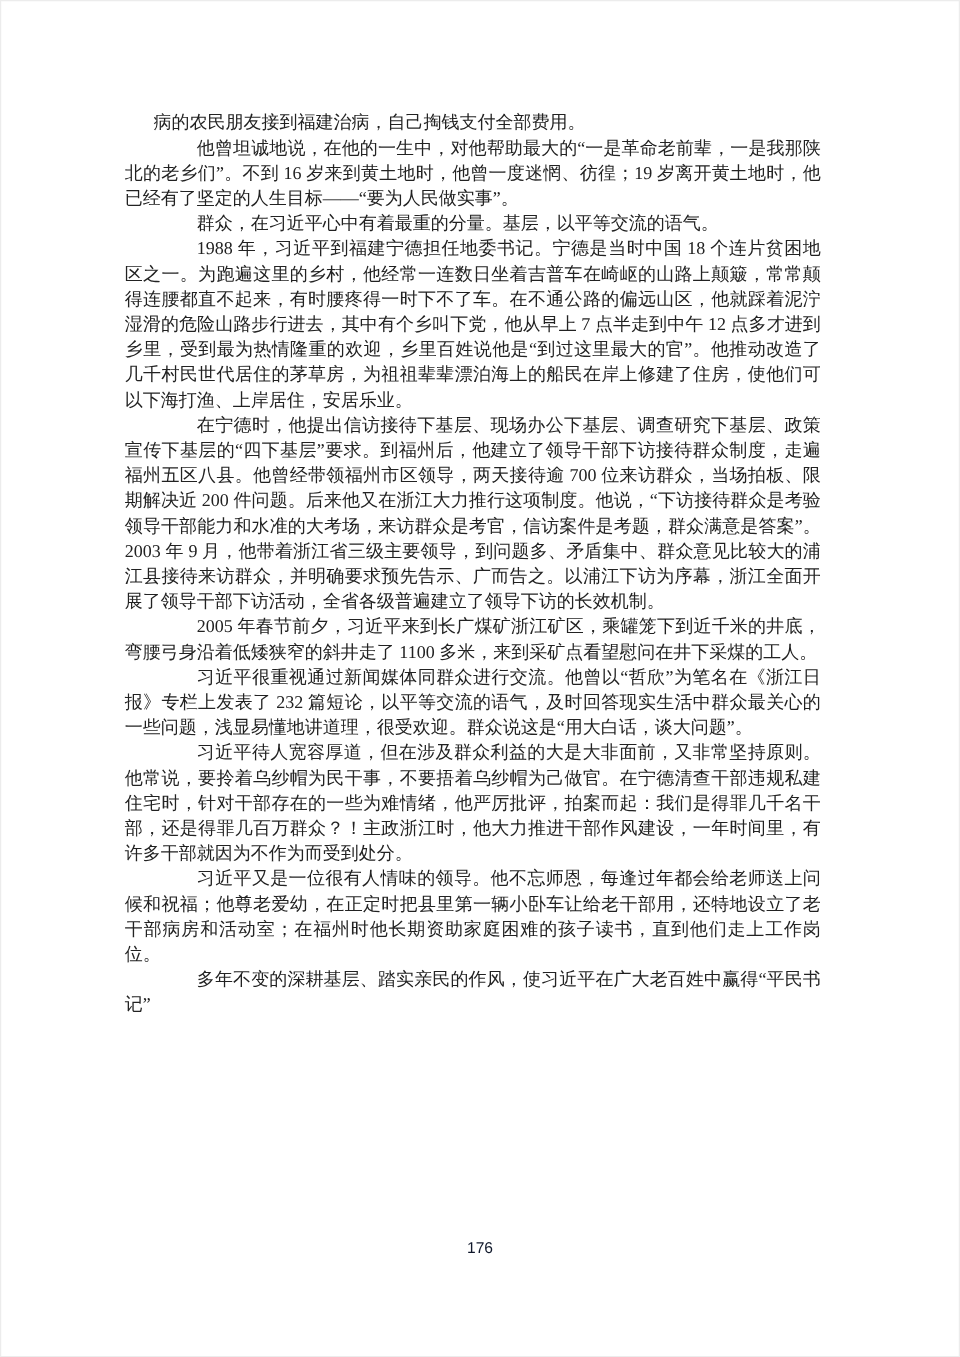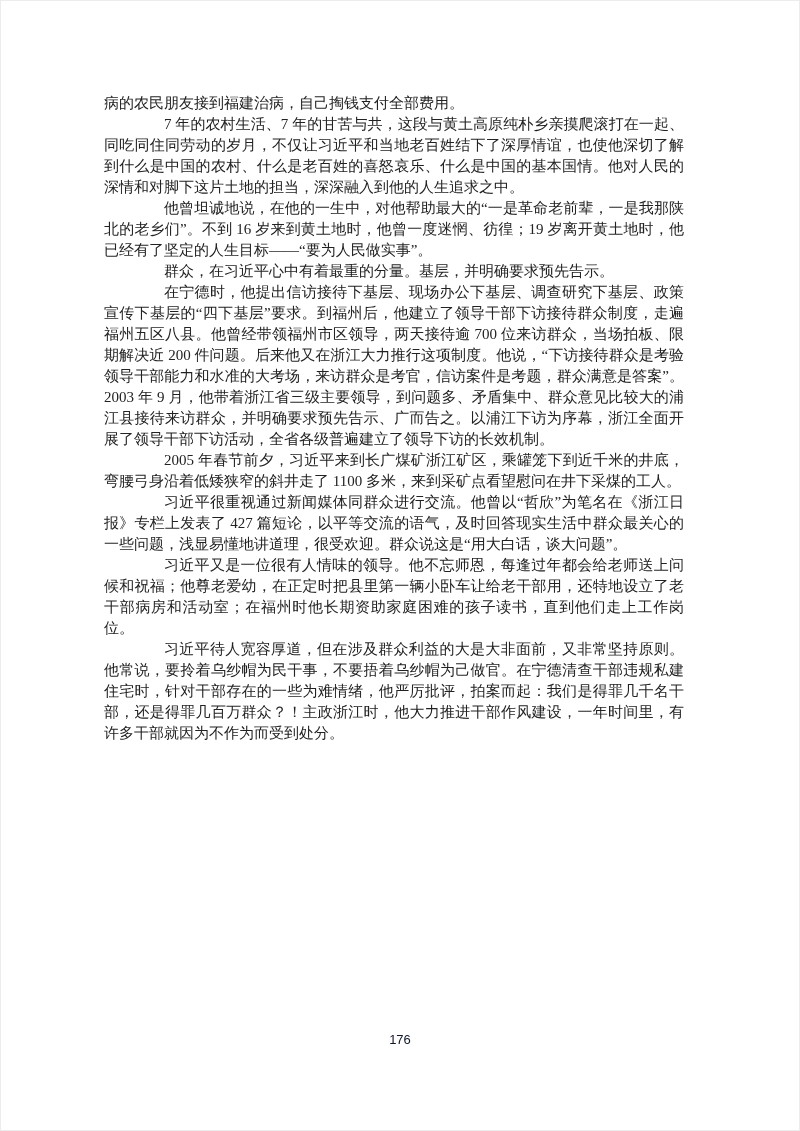--- a/index.html
+++ b/index.html
@@ -31,41 +31,43 @@
     text-align: justify;
     word-break: break-all;
   }
   .para {
     margin: 0;
     padding: 0;
     text-indent: 60px;
   }
   .para.no-indent {
     text-indent: 0;
+    margin-left: 24px;
   }
   .page-number {
     position: absolute;
     top: 1032px;
     left: 0;
     width: 100%;
     text-align: center;
     font-family: Liberation Sans, sans-serif;
     font-size: 13px;
     color: #0f172a;
   }
 </style>
 </head>
 <body>
 
 <div class="page">
   <div class="text-block">
     <p class="para no-indent">病的农民朋友接到福建治病，自己掏钱支付全部费用。</p>
-    <p class="para">7 年的农村生活、7 年的甘苦与共，这段与黄土高原纯朴乡亲摸爬滚打在一起、同吃同住同劳动的岁月，不仅让习近平和当地老百姓结下了深厚情谊，也使他深切了解到什么是中国的农村、什么是老百姓的喜怒哀乐、什么是中国的基本国情。他对人民的深情和对脚下这片土地的担当，深深融入到他的人生追求之中。</p>
     <p class="para">他曾坦诚地说，在他的一生中，对他帮助最大的“一是革命老前辈，一是我那陕北的老乡们”。不到 16 岁来到黄土地时，他曾一度迷惘、彷徨；19 岁离开黄土地时，他已经有了坚定的人生目标——“要为人民做实事”。</p>
-    <p class="para">群众，在习近平心中有着最重的分量。基层，并明确要求预先告示。</p>
+    <p class="para">群众，在习近平心中有着最重的分量。基层，以平等交流的语气。</p>
+    <p class="para">1988 年，习近平到福建宁德担任地委书记。宁德是当时中国 18 个连片贫困地区之一。为跑遍这里的乡村，他经常一连数日坐着吉普车在崎岖的山路上颠簸，常常颠得连腰都直不起来，有时腰疼得一时下不了车。在不通公路的偏远山区，他就踩着泥泞湿滑的危险山路步行进去，其中有个乡叫下党，他从早上 7 点半走到中午 12 点多才进到乡里，受到最为热情隆重的欢迎，乡里百姓说他是“到过这里最大的官”。他推动改造了几千村民世代居住的茅草房，为祖祖辈辈漂泊海上的船民在岸上修建了住房，使他们可以下海打渔、上岸居住，安居乐业。</p>
     <p class="para">在宁德时，他提出信访接待下基层、现场办公下基层、调查研究下基层、政策宣传下基层的“四下基层”要求。到福州后，他建立了领导干部下访接待群众制度，走遍福州五区八县。他曾经带领福州市区领导，两天接待逾 700 位来访群众，当场拍板、限期解决近 200 件问题。后来他又在浙江大力推行这项制度。他说，“下访接待群众是考验领导干部能力和水准的大考场，来访群众是考官，信访案件是考题，群众满意是答案”。2003 年 9 月，他带着浙江省三级主要领导，到问题多、矛盾集中、群众意见比较大的浦江县接待来访群众，并明确要求预先告示、广而告之。以浦江下访为序幕，浙江全面开展了领导干部下访活动，全省各级普遍建立了领导下访的长效机制。</p>
     <p class="para">2005 年春节前夕，习近平来到长广煤矿浙江矿区，乘罐笼下到近千米的井底，弯腰弓身沿着低矮狭窄的斜井走了 1100 多米，来到采矿点看望慰问在井下采煤的工人。</p>
-    <p class="para">习近平很重视通过新闻媒体同群众进行交流。他曾以“哲欣”为笔名在《浙江日报》专栏上发表了 427 篇短论，以平等交流的语气，及时回答现实生活中群众最关心的一些问题，浅显易懂地讲道理，很受欢迎。群众说这是“用大白话，谈大问题”。</p>
+    <p class="para">习近平很重视通过新闻媒体同群众进行交流。他曾以“哲欣”为笔名在《浙江日报》专栏上发表了 232 篇短论，以平等交流的语气，及时回答现实生活中群众最关心的一些问题，浅显易懂地讲道理，很受欢迎。群众说这是“用大白话，谈大问题”。</p>
+    <p class="para">习近平待人宽容厚道，但在涉及群众利益的大是大非面前，又非常坚持原则。他常说，要拎着乌纱帽为民干事，不要捂着乌纱帽为己做官。在宁德清查干部违规私建住宅时，针对干部存在的一些为难情绪，他严厉批评，拍案而起：我们是得罪几千名干部，还是得罪几百万群众？！主政浙江时，他大力推进干部作风建设，一年时间里，有许多干部就因为不作为而受到处分。</p>
     <p class="para">习近平又是一位很有人情味的领导。他不忘师恩，每逢过年都会给老师送上问候和祝福；他尊老爱幼，在正定时把县里第一辆小卧车让给老干部用，还特地设立了老干部病房和活动室；在福州时他长期资助家庭困难的孩子读书，直到他们走上工作岗位。</p>
-    <p class="para">习近平待人宽容厚道，但在涉及群众利益的大是大非面前，又非常坚持原则。他常说，要拎着乌纱帽为民干事，不要捂着乌纱帽为己做官。在宁德清查干部违规私建住宅时，针对干部存在的一些为难情绪，他严厉批评，拍案而起：我们是得罪几千名干部，还是得罪几百万群众？！主政浙江时，他大力推进干部作风建设，一年时间里，有许多干部就因为不作为而受到处分。</p>
+    <p class="para">多年不变的深耕基层、踏实亲民的作风，使习近平在广大老百姓中赢得“平民书记”</p>
   </div>
   <div class="page-number">176</div>
 </div>
 
 </body></html>

